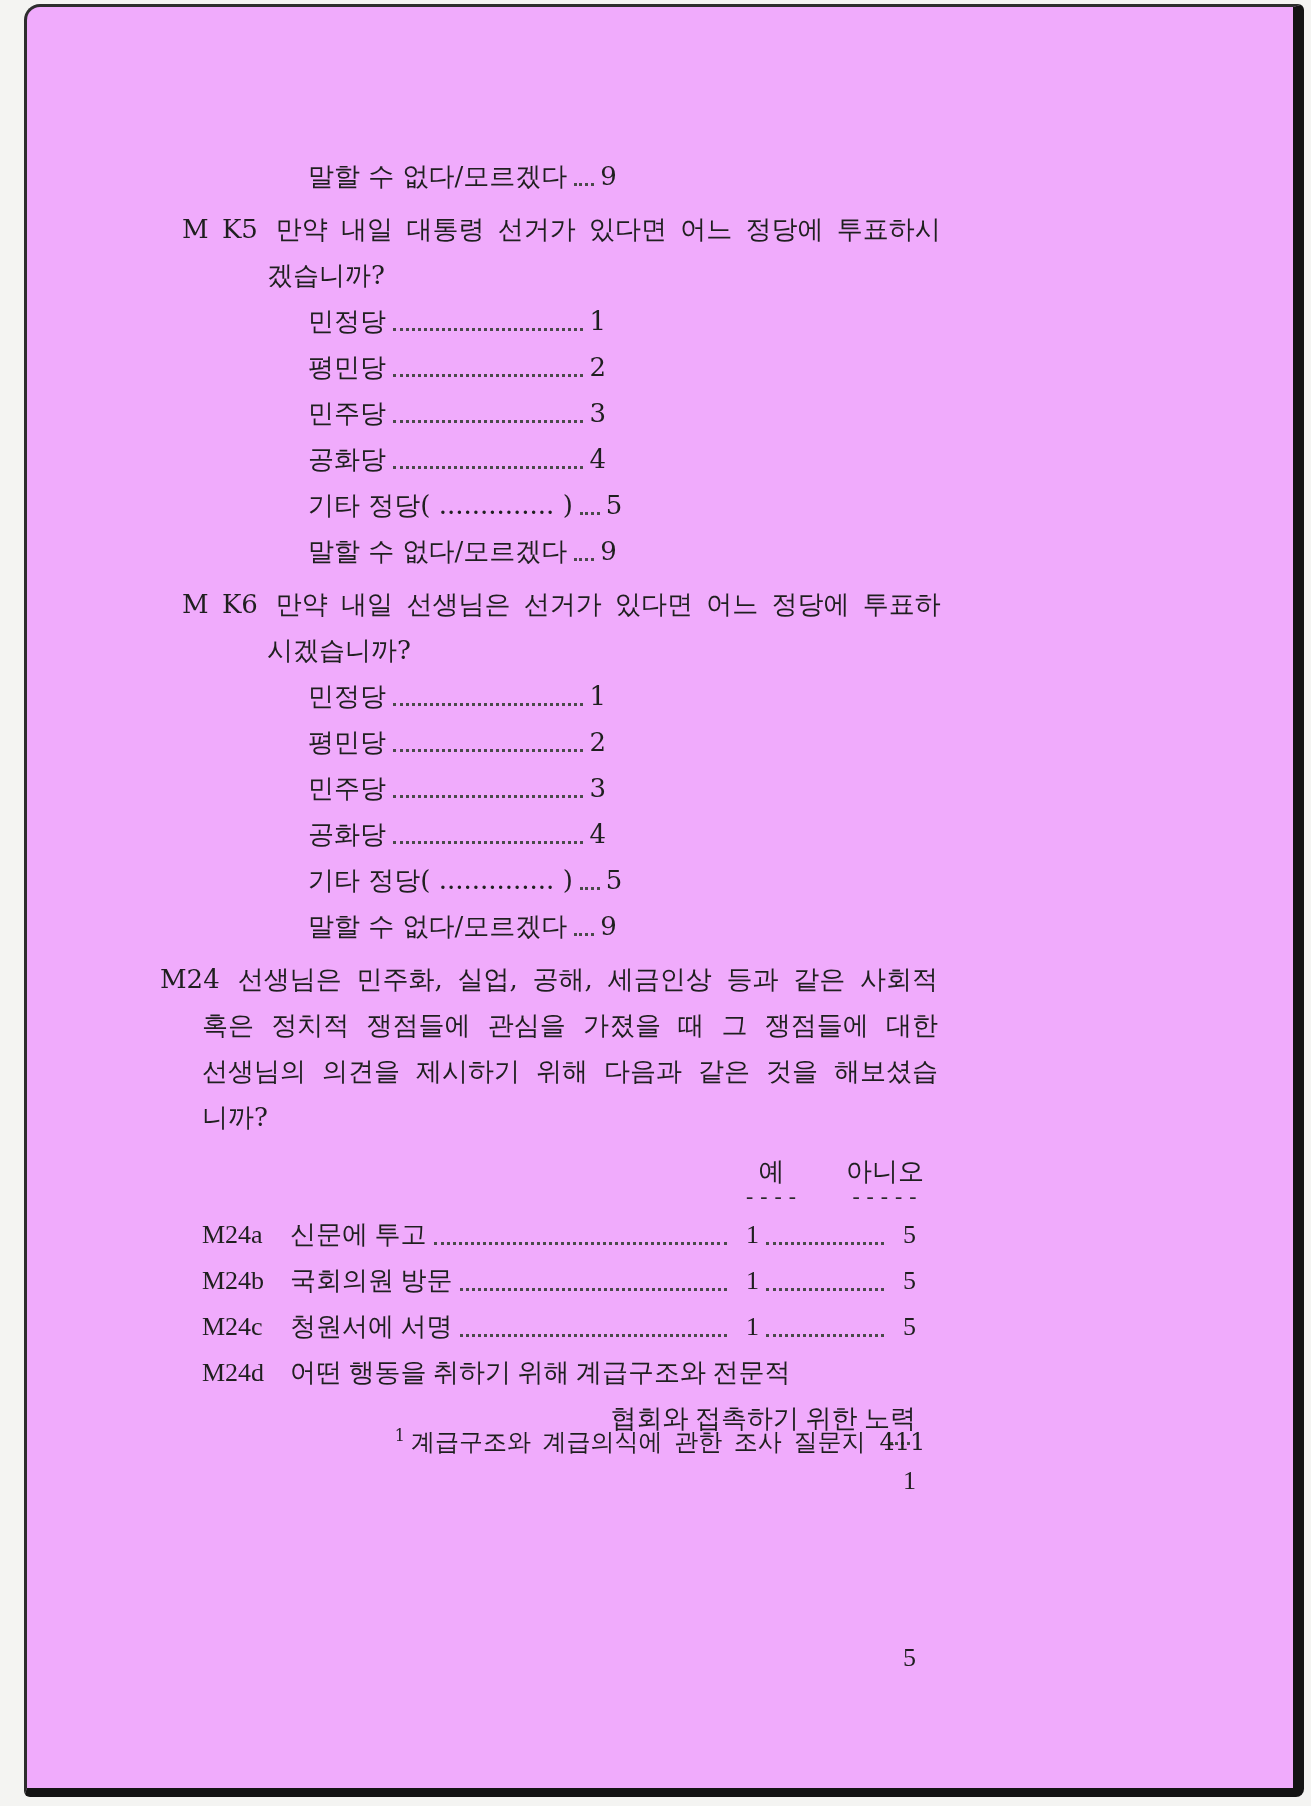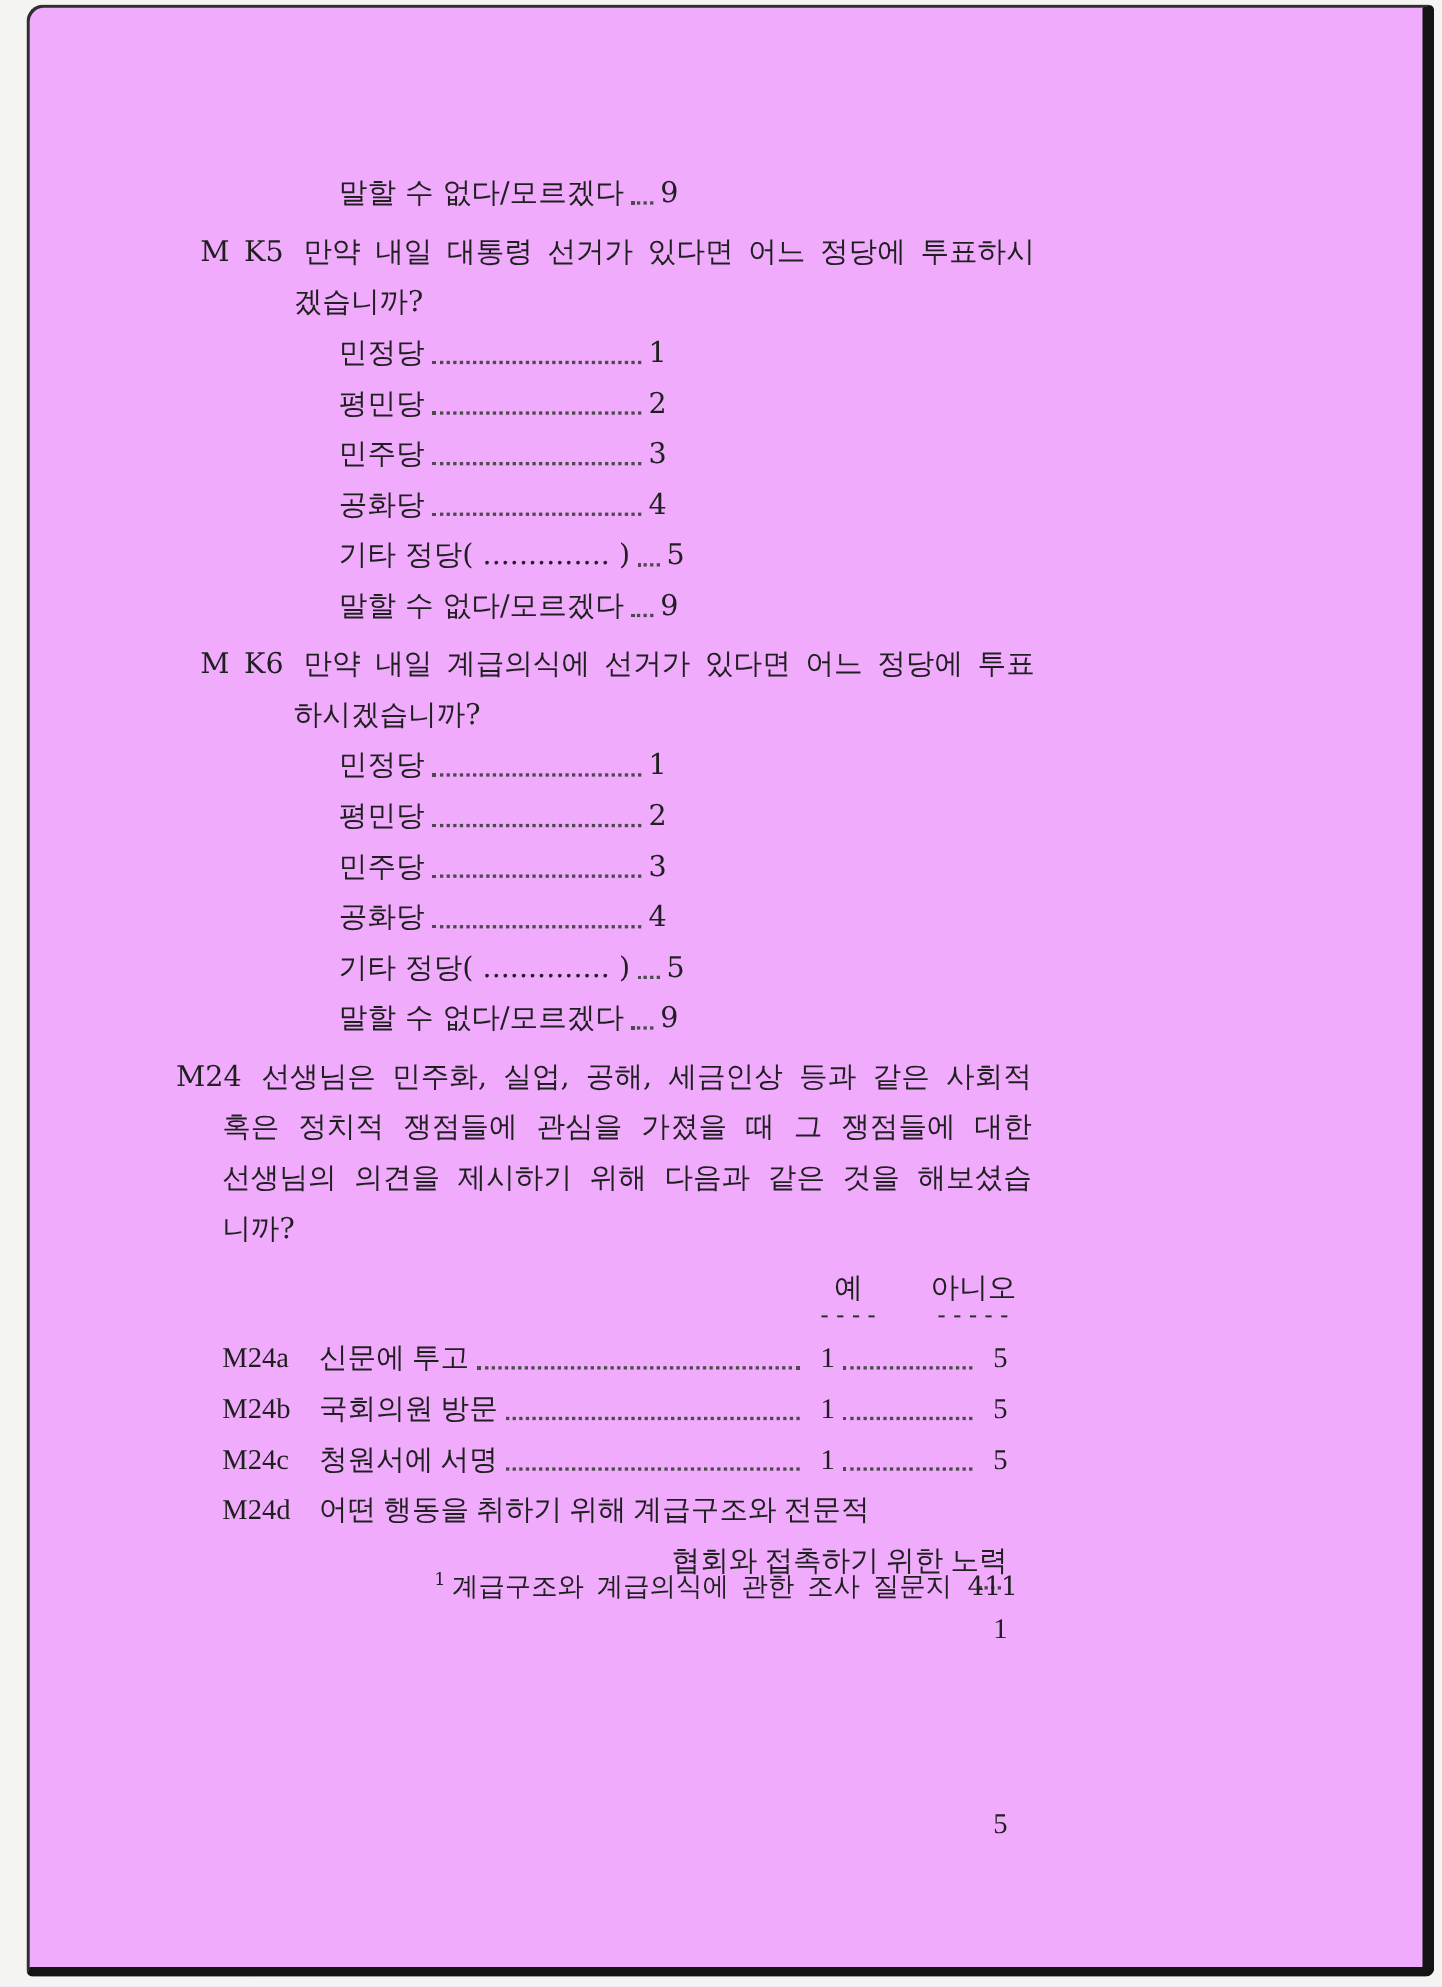--- a/index.html
+++ b/index.html
@@ -157,21 +157,21 @@
         </div>
         <div class="opt-row">
           <span class="opt-label">말할 수 없다/모르겠다</span>
           <span class="leader"></span>
           <span class="opt-code">9</span>
         </div>
       </div>
     </section>
 
     <section class="section-gap">
-      <p class="q-line q-hang"><span class="q-id">M K6</span><span class="q-text">만약 내일 계급의식에 선거가 있다면 어느 정당에 투표하시겠습니까?</span></p>
+      <p class="q-line q-hang"><span class="q-id">M K6</span><span class="q-text">만약 내일 선생님은 선거가 있다면 어느 정당에 투표하시겠습니까?</span></p>
       <div class="opt-list">
         <div class="opt-row">
           <span class="opt-label">민정당</span>
           <span class="leader"></span>
           <span class="opt-code">1</span>
         </div>
         <div class="opt-row">
           <span class="opt-label">평민당</span>
           <span class="leader"></span>
           <span class="opt-code">2</span>

